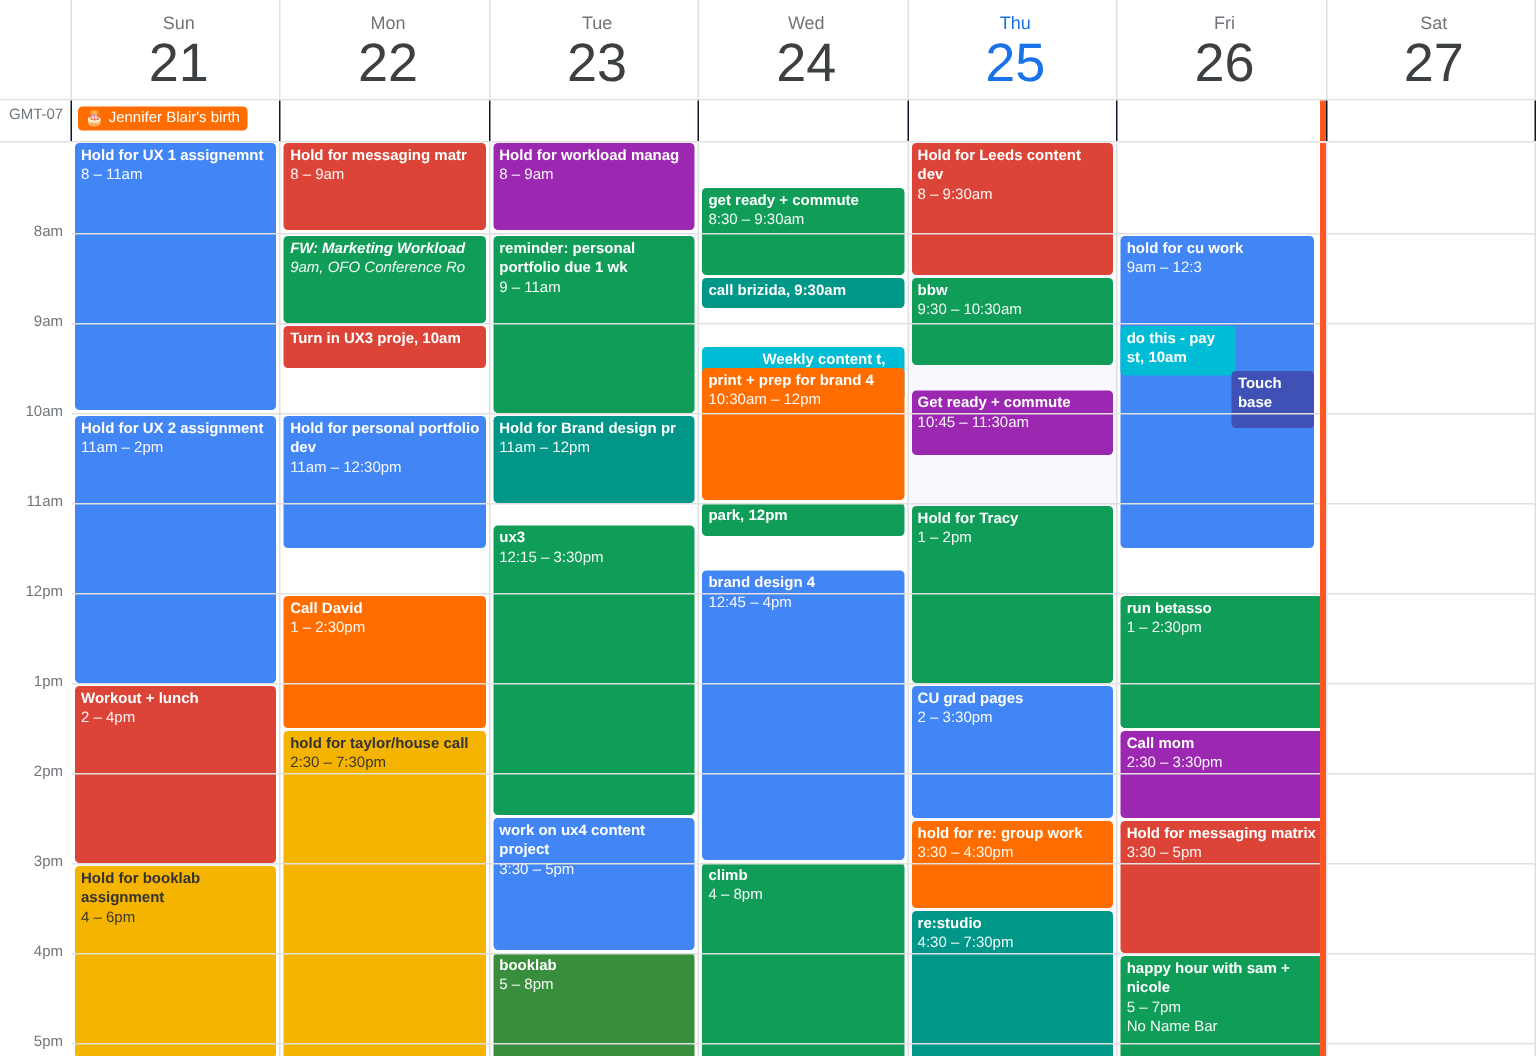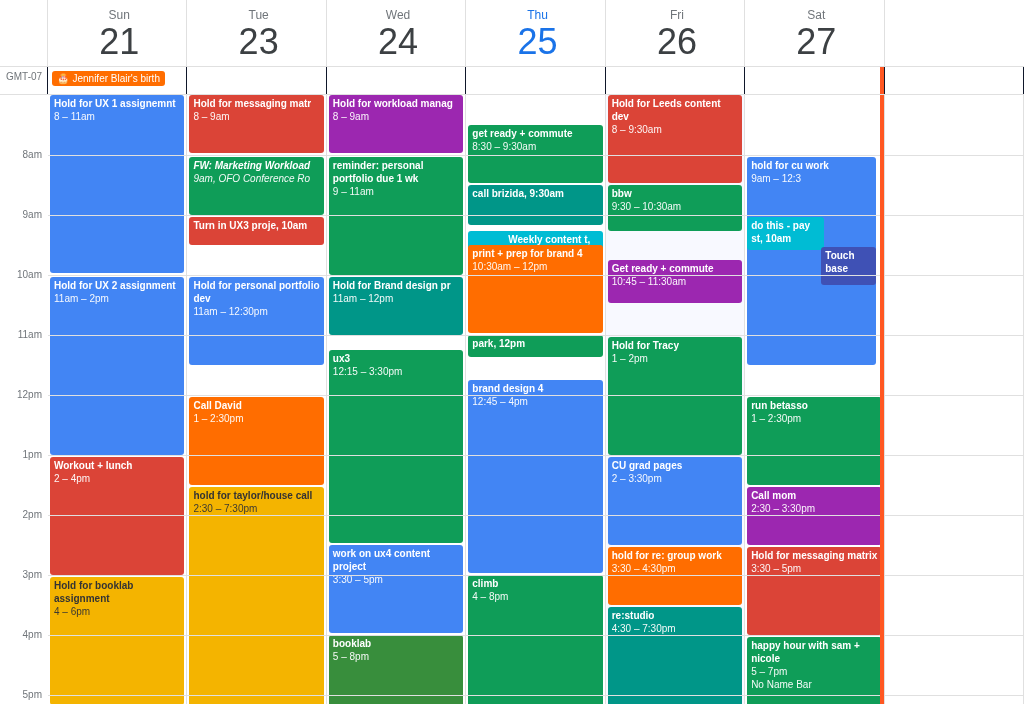--- a/index.html
+++ b/index.html
@@ -161,20 +161,24 @@
 
 <div class="calendar-container">
 
   <div class="header-row">
     <div class="header-cell"></div>
     <div class="header-cell">
       <div class="day-name">Sun</div>
       <div class="day-num">21</div>
     </div>
     <div class="header-cell">
+      <div class="day-name">Mon</div>
+      <div class="day-num">22</div>
+    </div>
+    <div class="header-cell">
       <div class="day-name">Tue</div>
       <div class="day-num">23</div>
     </div>
     <div class="header-cell">
       <div class="day-name">Wed</div>
       <div class="day-num">24</div>
     </div>
     <div class="header-cell today">
       <div class="day-name">Thu</div>
       <div class="day-num">25</div>
@@ -307,21 +311,21 @@
           <div class="ev-title">booklab</div>
           <div class="ev-time">5 – 8pm</div>
         </div>
       </div>
 
       <div class="day-col" style="position:relative; min-height:660px;">
         <div class="event green" style="top:30px; height:58px;">
           <div class="ev-title">get ready + commute</div>
           <div class="ev-time">8:30 – 9:30am</div>
         </div>
-        <div class="event teal" style="top:90px; height:40px;">
+        <div class="event teal" style="top:90px; height:20px;">
           <div class="ev-title">call brizida, 9:30am</div>
         </div>
         <div class="event cyan" style="top:136px; height:36px;padding-left:40px;">
           <div class="ev-title">Weekly content t, 10am</div>
         </div>
         <div class="event orange" style="top:150px; height:88px;">
           <div class="ev-title">print + prep for brand 4</div>
           <div class="ev-time">10:30am – 12pm</div>
         </div>
         <div class="event green" style="top:240px; height:22px;">
@@ -335,21 +339,21 @@
           <div class="ev-title">climb</div>
           <div class="ev-time">4 – 8pm</div>
         </div>
       </div>
 
       <div class="day-col today-col" style="position:relative; min-height:660px;">
         <div class="event red" style="top:0px; height:88px;">
           <div class="ev-title">Hold for Leeds content dev</div>
           <div class="ev-time">8 – 9:30am</div>
         </div>
-        <div class="event green" style="top:90px; height:46px;">
+        <div class="event green" style="top:90px; height:58px;">
           <div class="ev-title">bbw</div>
           <div class="ev-time">9:30 – 10:30am</div>
         </div>
         <div class="event purple" style="top:165px; height:43px;">
           <div class="ev-title">Get ready + commute</div>
           <div class="ev-time">10:45 – 11:30am</div>
         </div>
         <div class="event green" style="top:242px; height:118px;">
           <div class="ev-title">Hold for Tracy</div>
           <div class="ev-time">1 – 2pm</div>

